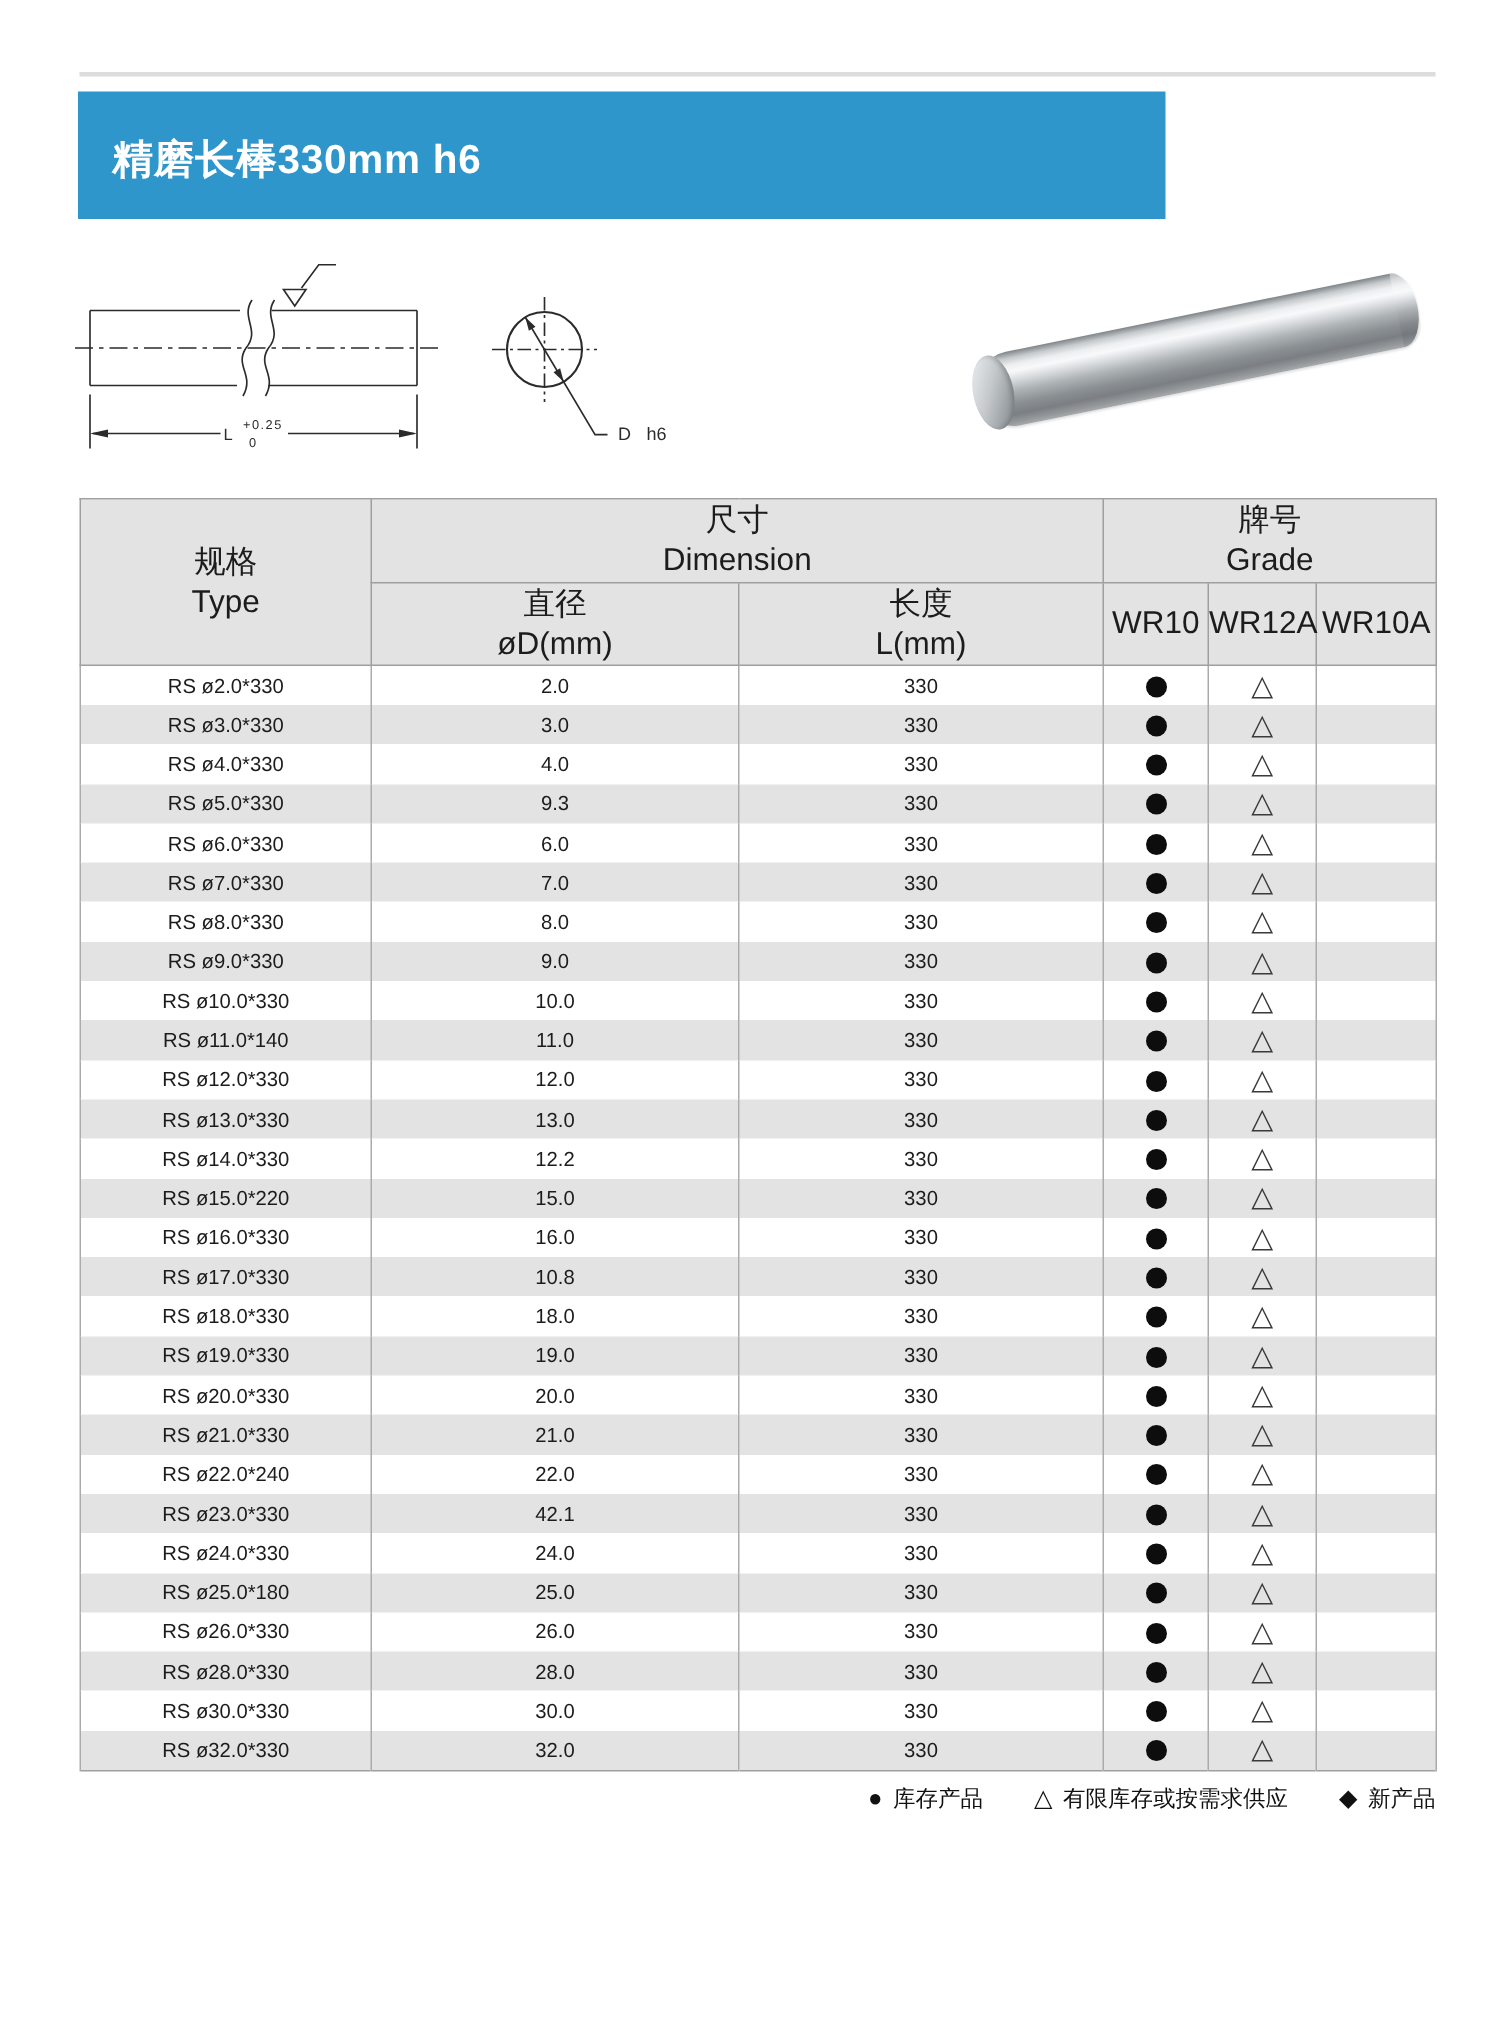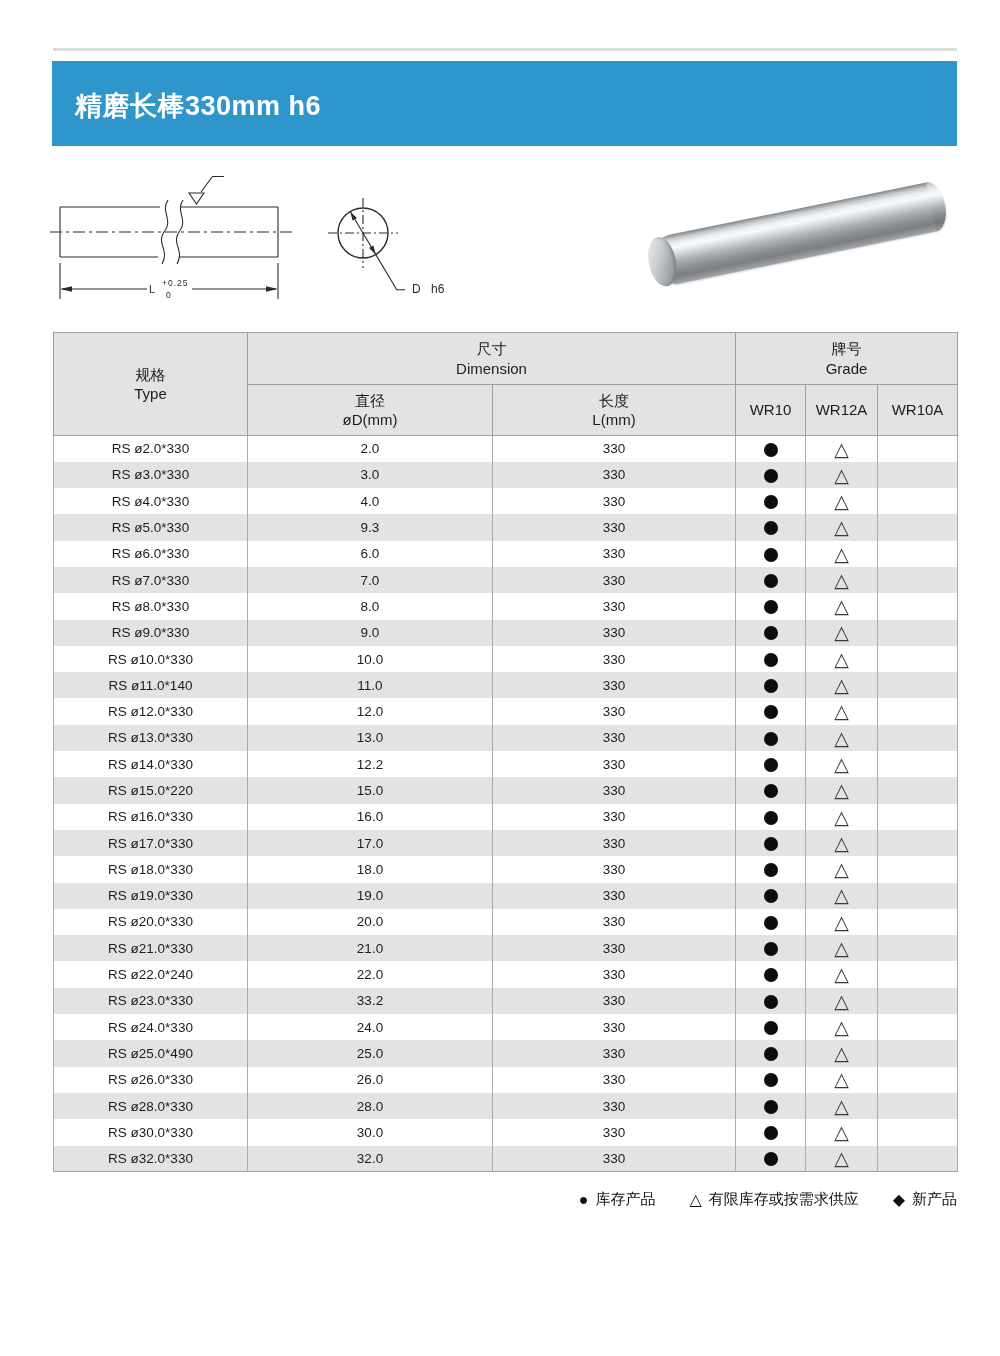--- a/index.html
+++ b/index.html
@@ -9,21 +9,21 @@
     --inner-border:#ababab;
   }
   *{margin:0;padding:0;box-sizing:border-box;}
   body{background:#fff;font-family:"Liberation Sans","DejaVu Sans",sans-serif;}
   .page{position:relative;width:1000px;height:1356px;background:#fff;overflow:hidden;}
 
   
   .top-rule{position:absolute;left:53px;top:48px;width:904px;height:3px;background:#dcdcdc;}
 
   
-  .banner{position:absolute;left:52px;top:61px;width:905px;height:85px;background:var(--blue);
+  .banner{position:absolute;left:52px;top:61px;width:725px;height:85px;background:var(--blue);
           display:flex;align-items:center;padding-left:23px;padding-top:4px;}
   .banner h1{color:#fff;font-size:27px;font-weight:bold;letter-spacing:.5px;}
 
   
   .drawing{position:absolute;left:0;top:160px;width:470px;height:150px;}
   .drawing svg{width:100%;height:100%;}
   .drawing text{font-family:"Liberation Sans","DejaVu Sans",sans-serif;fill:#2b2b2b;}
 
   
   .photo{position:absolute;left:645px;top:175px;width:315px;height:125px;}
@@ -38,21 +38,21 @@
        background:linear-gradient(115deg,#e2e5e7 15%,#c4c8cb 45%,#9aa0a4 75%,#8a8f93 100%);
        box-shadow:inset -2px 0 3px rgba(0,0,0,.18);}
   .rod::after{content:"";position:absolute;right:0;top:0;width:14px;height:50px;
        border-radius:0 14px 14px 0;
        background:linear-gradient(to bottom,rgba(255,255,255,.45),rgba(255,255,255,0) 40%,rgba(0,0,0,.08));}
 
   
   table.spec{position:absolute;left:53px;top:332px;width:904px;border-collapse:collapse;
              table-layout:fixed;border:1px solid var(--border);color:#1c1c1c;}
   table.spec th{background:var(--row-alt);border:1px solid var(--border);font-weight:normal;
-                font-size:15px;line-height:1.3;text-align:center;vertical-align:middle;color:#1c1c1c;}
+                font-size:21px;line-height:1.3;text-align:center;vertical-align:middle;color:#1c1c1c;}
   table.spec thead tr.h1 th{height:52px;}
   table.spec thead tr.h2 th{height:51px;}
   table.spec td{height:26.3px;padding:0;font-size:13.5px;text-align:center;vertical-align:middle;
                 border-left:1px solid var(--inner-border);border-right:1px solid var(--inner-border);}
   table.spec tbody tr:nth-child(even){background:var(--row-alt);}
   .sym-dot{display:inline-block;width:14px;height:14px;border-radius:50%;background:#0d0d0d;vertical-align:middle;}
   .sym-tri{display:inline-block;font-size:19px;line-height:14px;color:#3a3a3a;vertical-align:middle;}
 
   
   .legend{position:absolute;right:43px;top:1190px;display:flex;gap:34px;align-items:center;
@@ -271,21 +271,21 @@
         <tr>
           <td>RS ø16.0*330</td>
           <td>16.0</td>
           <td>330</td>
           <td><span class="sym-dot"></span></td>
           <td><span class="sym-tri">△</span></td>
           <td></td>
         </tr>
         <tr>
           <td>RS ø17.0*330</td>
-          <td>17.0</td>
+          <td>10.8</td>
           <td>330</td>
           <td><span class="sym-dot"></span></td>
           <td><span class="sym-tri">△</span></td>
           <td></td>
         </tr>
         <tr>
           <td>RS ø18.0*330</td>
           <td>18.0</td>
           <td>330</td>
           <td><span class="sym-dot"></span></td>
@@ -319,36 +319,36 @@
         <tr>
           <td>RS ø22.0*240</td>
           <td>22.0</td>
           <td>330</td>
           <td><span class="sym-dot"></span></td>
           <td><span class="sym-tri">△</span></td>
           <td></td>
         </tr>
         <tr>
           <td>RS ø23.0*330</td>
-          <td>33.2</td>
+          <td>42.1</td>
           <td>330</td>
           <td><span class="sym-dot"></span></td>
           <td><span class="sym-tri">△</span></td>
           <td></td>
         </tr>
         <tr>
           <td>RS ø24.0*330</td>
           <td>24.0</td>
           <td>330</td>
           <td><span class="sym-dot"></span></td>
           <td><span class="sym-tri">△</span></td>
           <td></td>
         </tr>
         <tr>
-          <td>RS ø25.0*490</td>
+          <td>RS ø25.0*180</td>
           <td>25.0</td>
           <td>330</td>
           <td><span class="sym-dot"></span></td>
           <td><span class="sym-tri">△</span></td>
           <td></td>
         </tr>
         <tr>
           <td>RS ø26.0*330</td>
           <td>26.0</td>
           <td>330</td>

